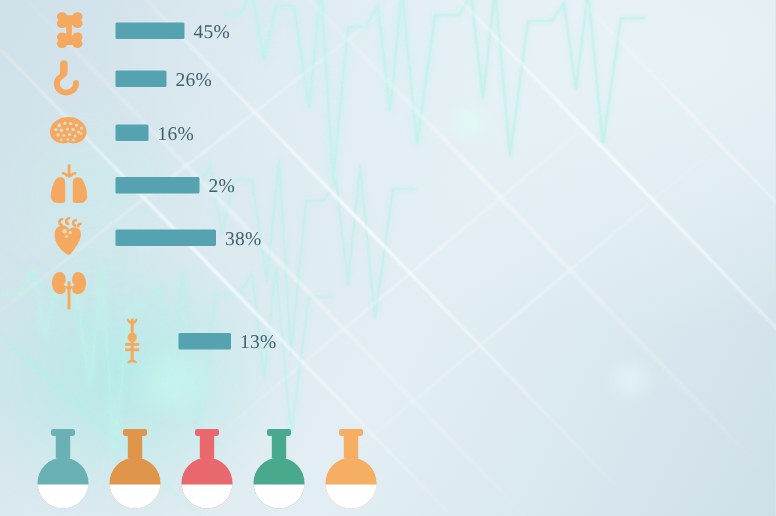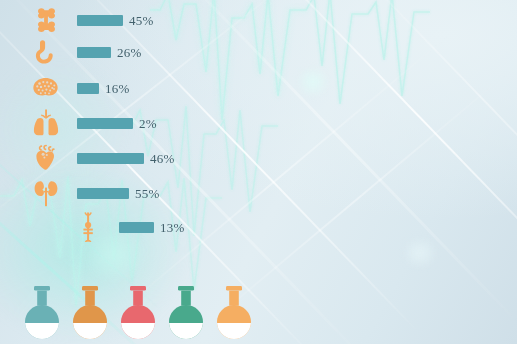--- a/index.html
+++ b/index.html
@@ -202,39 +202,35 @@
                    M16.6 2.8c-1 0-1.8.8-1.8 1.8 0 .9.6 1.6 1.4 1.8M19.8 5.2c-.9 0-1.6.7-1.6 1.6" stroke="#f5a95e" stroke-width="1.7" fill="none" stroke-linecap="round"></path>
           <g fill="#dce9ef" opacity="0.7">
             <circle cx="9.1" cy="10.2" r="1.5"></circle>
             <circle cx="12.8" cy="11.0" r="1.1"></circle>
             <circle cx="10.4" cy="13.6" r="1.0"></circle>
           </g>
         </svg>
       </div>
       <div class="bar-wrap">
         <div class="bar" style="width: 67px; background: rgb(85, 163, 176);"></div>
-        <span class="pct">46%</span>
+        <span class="pct">38%</span>
       </div>
     </div>
 
     <div class="row" style="top: 177px;">
       <div class="icon-cell">
         <svg width="26" height="28" viewBox="0 0 26 28" fill="#f5a95e">
           <path d="M7.3 2.3C4.1 2.3 1.6 5.4 1.6 9.6c0 4.3 2.5 7.5 5.7 7.5 2.2 0 3.6-1.4 3.6-3.4
                    0-1.4-.6-2.3-1.6-3 .9-.7 1.6-1.6 1.6-3 0-2.8-1.5-5.4-3.6-5.4z"></path>
           <path d="M18.7 2.3c3.2 0 5.7 3.1 5.7 7.3 0 4.3-2.5 7.5-5.7 7.5-2.2 0-3.6-1.4-3.6-3.4
                    0-1.4.6-2.3 1.6-3-.9-.7-1.6-1.6-1.6-3 0-2.8 1.5-5.4 3.6-5.4z"></path>
           <rect x="12.0" y="8.6" width="2.0" height="18.6"></rect>
           <path d="M10.6 12.4c1.3 0 2.3 1 2.3 2.3M15.4 12.4c-1.3 0-2.3 1-2.3 2.3" stroke="#f5a95e" stroke-width="1.4" fill="none"></path>
         </svg>
       </div>
-      <div class="bar-wrap">
-        <div class="bar" style="width: 52px; background: rgb(85, 163, 176);"></div>
-        <span class="pct">55%</span>
-      </div>
     </div>
 
     <div class="row" style="top: 211px; padding-left: 42px;">
       <div class="icon-cell">
         <svg width="18" height="30" viewBox="0 0 18 30" fill="#f5a95e">
           <rect x="8.1" y="0.5" width="2.0" height="29"></rect>
           <path d="M9.1 3.2c-1.3 0-2.4-.9-2.8-2.1M9.1 3.2c1.3 0 2.4-.9 2.8-2.1" stroke="#f5a95e" stroke-width="1.6" fill="none" stroke-linecap="round"></path>
           <circle cx="9.1" cy="13.0" r="3.1"></circle>
           <rect x="4.4" y="16.6" width="9.4" height="1.9"></rect>
           <rect x="4.4" y="20.2" width="9.4" height="1.9"></rect>

